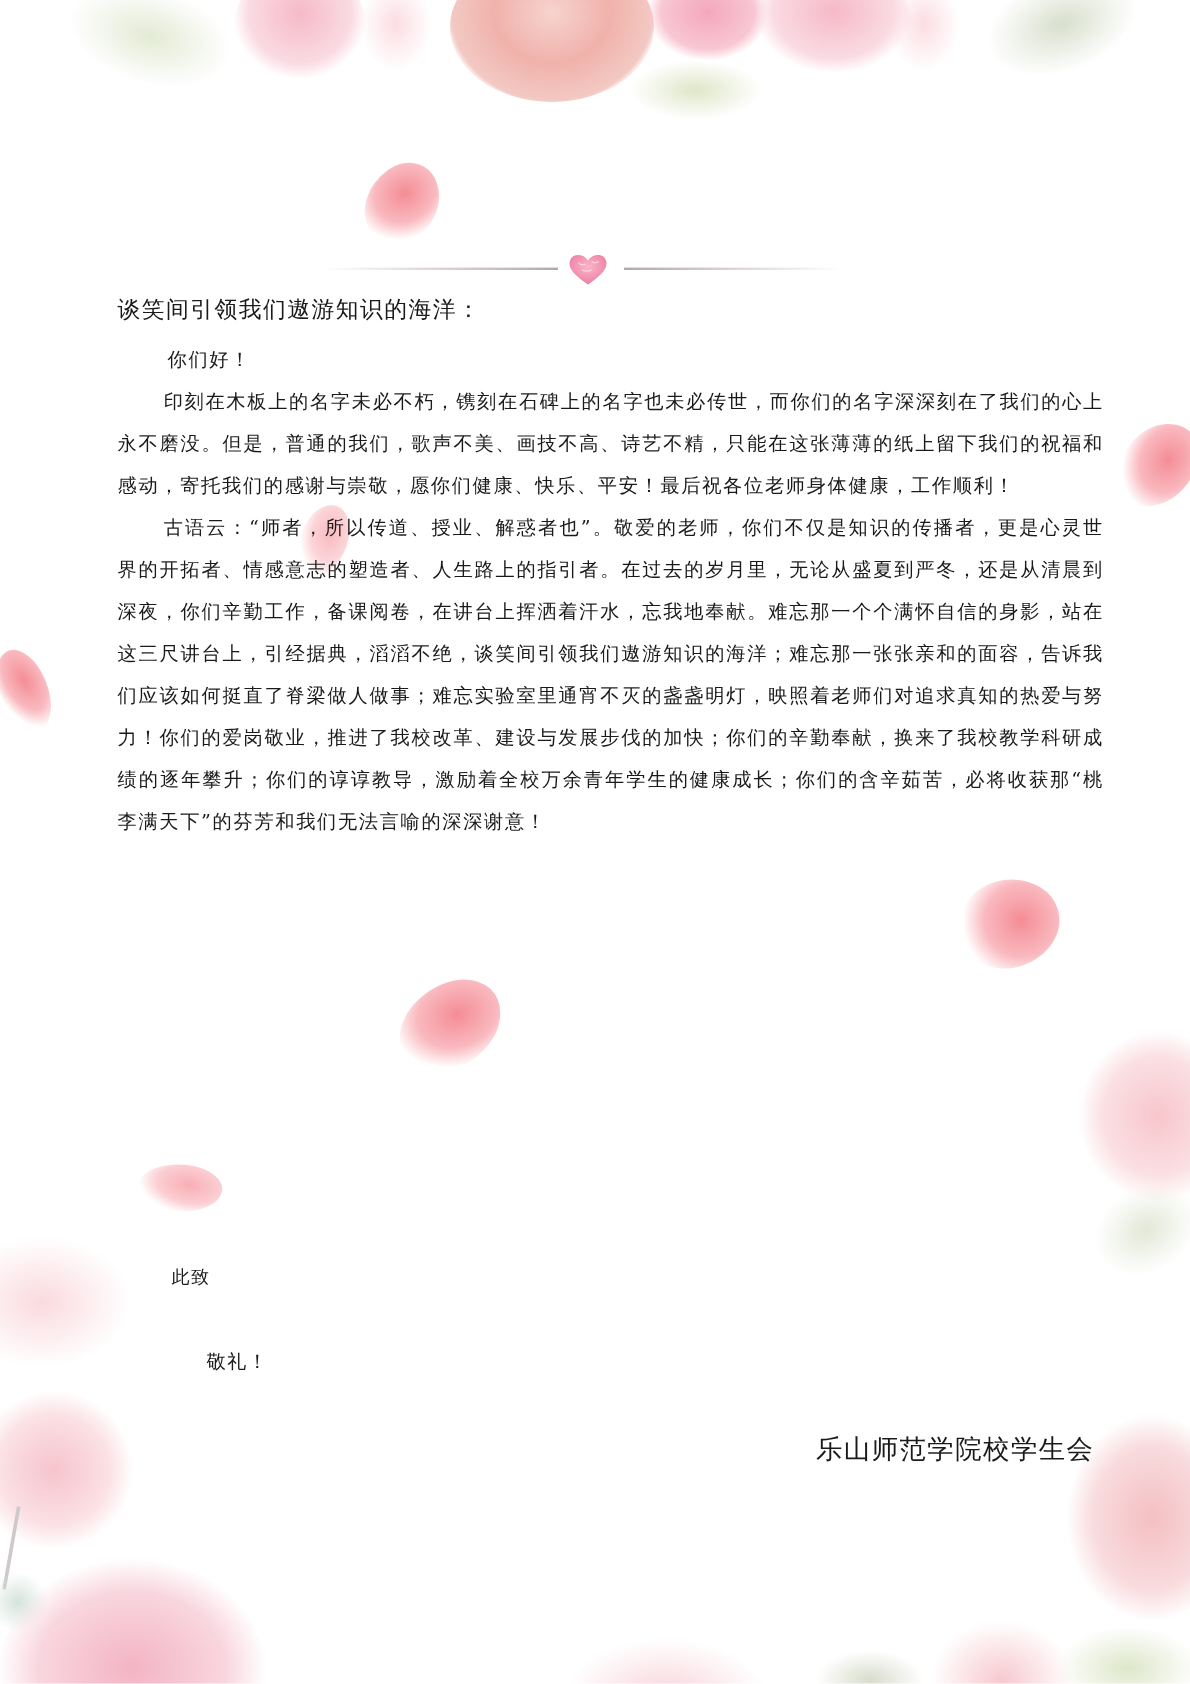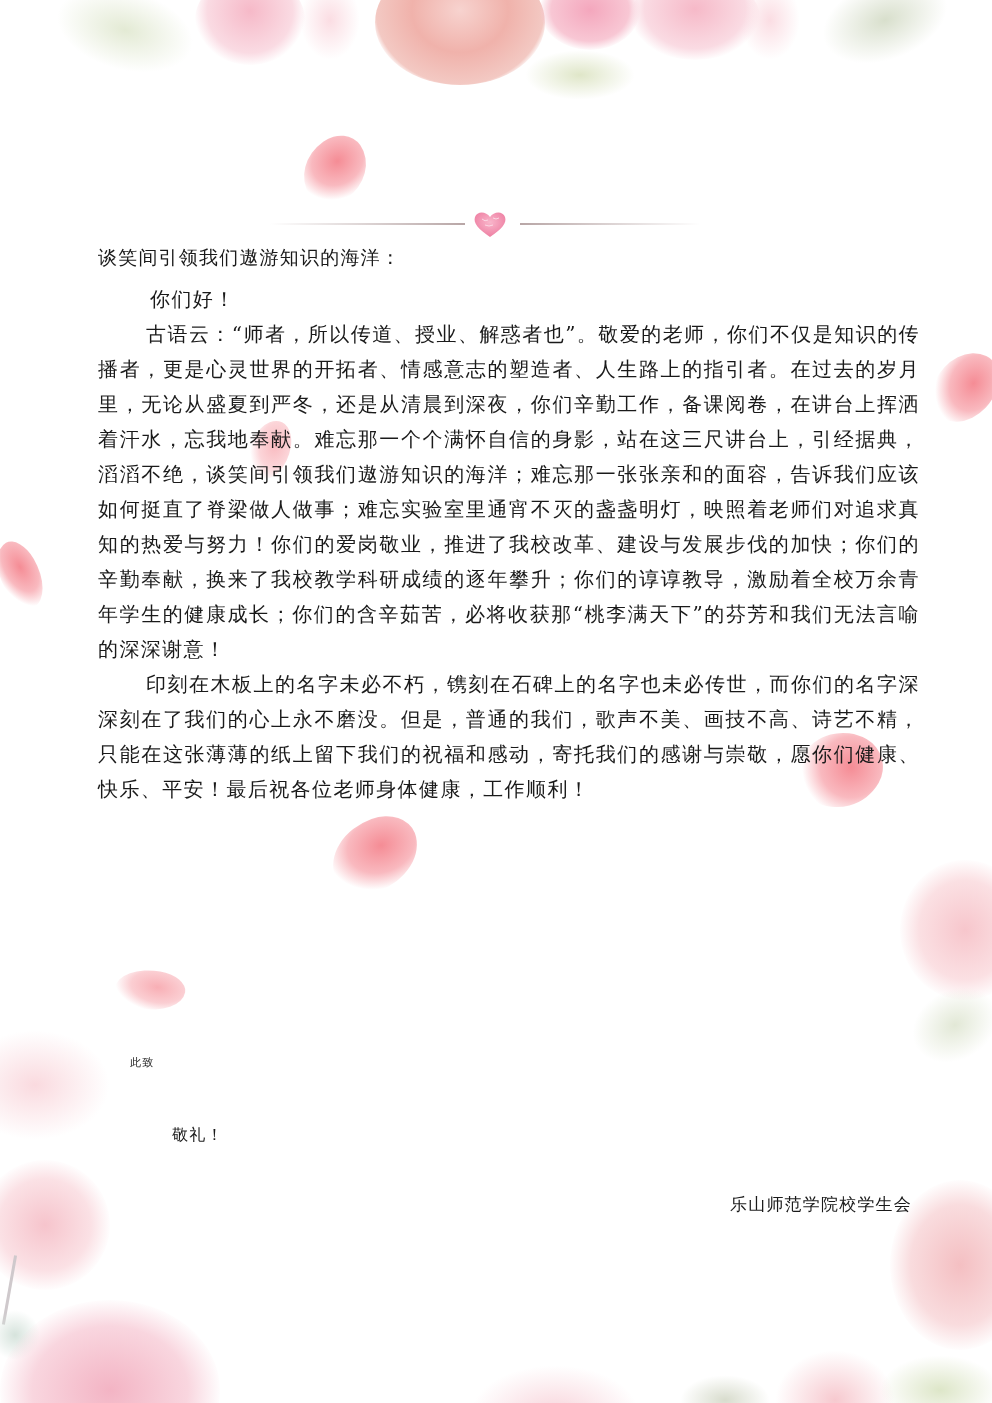--- a/index.html
+++ b/index.html
@@ -70,26 +70,26 @@
   .divider { position: absolute; top: 223px; left: 270px; width: 430px; height: 2px; }
   .divider .line-l { position: absolute; left: 0; top: 0; width: 195px; height: 1.5px;
     background: linear-gradient(to right, rgba(170,150,150,0), #b8a6a6); }
   .divider .line-r { position: absolute; right: 0; top: 0; width: 180px; height: 1.5px;
     background: linear-gradient(to left, rgba(170,150,150,0), #b8a6a6); }
   .heart { position: absolute; left: 200px; top: -14px; width: 40px; height: 30px; }
   .heart svg { width: 40px; height: 30px; display: block; }
 
   
   .salutation { position: absolute; left: 98px; top: 245px; font-size: 19px; letter-spacing: 1.2px; }
-  .body-text { position: absolute; left: 98px; top: 282px; width: 822px; font-size: 20px; line-height: 35px; letter-spacing: 1.4px; }
+  .body-text { position: absolute; left: 98px; top: 282px; width: 822px; font-size: 16px; line-height: 35px; letter-spacing: 1.4px; }
   .body-text p { margin: 0; text-indent: 2.4em; text-align: justify; }
   .body-text p.greeting { text-indent: 2.6em; }
-  .closing-1 { position: absolute; left: 130px; top: 1055px; font-size: 11px; letter-spacing: 1.2px; }
+  .closing-1 { position: absolute; left: 143px; top: 1055px; font-size: 15px; letter-spacing: 1.2px; }
   .closing-2 { position: absolute; left: 172px; top: 1125px; font-size: 16px; letter-spacing: 1.2px; }
-  .signature { position: absolute; right: 80px; top: 1193px; font-size: 17px; letter-spacing: 1.2px; }
+  .signature { position: absolute; right: 80px; top: 1193px; font-size: 22px; letter-spacing: 1.2px; }
 </style>
 </head>
 <body>
 
 <div class="deco top-flowers">
   <div class="blob leaf-1"></div>
   <div class="blob rose-3"></div>
   <div class="blob rose-5"></div>
   <div class="blob rose-big"></div>
   <div class="blob rose-2"></div>
@@ -134,19 +134,19 @@
       <path d="M12 10 q3 3 6 1 M23 9 q3 2 6 0 M15 16 q4 2 8 0" stroke="#fce3ec" stroke-width="1" fill="none" opacity=".8"></path>
     </svg>
   </div>
   <div class="line-r"></div>
 </div>
 
 <div class="salutation">谈笑间引领我们遨游知识的海洋：</div>
 
 <div class="body-text">
   <p class="greeting">你们好！</p>
+  <p>印刻在木板上的名字未必不朽，镌刻在石碑上的名字也未必传世，而你们的名字深深刻在了我们的心上永不磨没。但是，普通的我们，歌声不美、画技不高、诗艺不精，只能在这张薄薄的纸上留下我们的祝福和感动，寄托我们的感谢与崇敬，愿你们健康、快乐、平安！最后祝各位老师身体健康，工作顺利！</p>
   <p>古语云：“师者，所以传道、授业、解惑者也”。敬爱的老师，你们不仅是知识的传播者，更是心灵世界的开拓者、情感意志的塑造者、人生路上的指引者。在过去的岁月里，无论从盛夏到严冬，还是从清晨到深夜，你们辛勤工作，备课阅卷，在讲台上挥洒着汗水，忘我地奉献。难忘那一个个满怀自信的身影，站在这三尺讲台上，引经据典，滔滔不绝，谈笑间引领我们遨游知识的海洋；难忘那一张张亲和的面容，告诉我们应该如何挺直了脊梁做人做事；难忘实验室里通宵不灭的盏盏明灯，映照着老师们对追求真知的热爱与努力！你们的爱岗敬业，推进了我校改革、建设与发展步伐的加快；你们的辛勤奉献，换来了我校教学科研成绩的逐年攀升；你们的谆谆教导，激励着全校万余青年学生的健康成长；你们的含辛茹苦，必将收获那“桃李满天下”的芬芳和我们无法言喻的深深谢意！</p>
-  <p>印刻在木板上的名字未必不朽，镌刻在石碑上的名字也未必传世，而你们的名字深深刻在了我们的心上永不磨没。但是，普通的我们，歌声不美、画技不高、诗艺不精，只能在这张薄薄的纸上留下我们的祝福和感动，寄托我们的感谢与崇敬，愿你们健康、快乐、平安！最后祝各位老师身体健康，工作顺利！</p>
 </div>
 
 <div class="closing-1">此致</div>
 <div class="closing-2">敬礼！</div>
 <div class="signature">乐山师范学院校学生会</div>
 
 </body></html>

